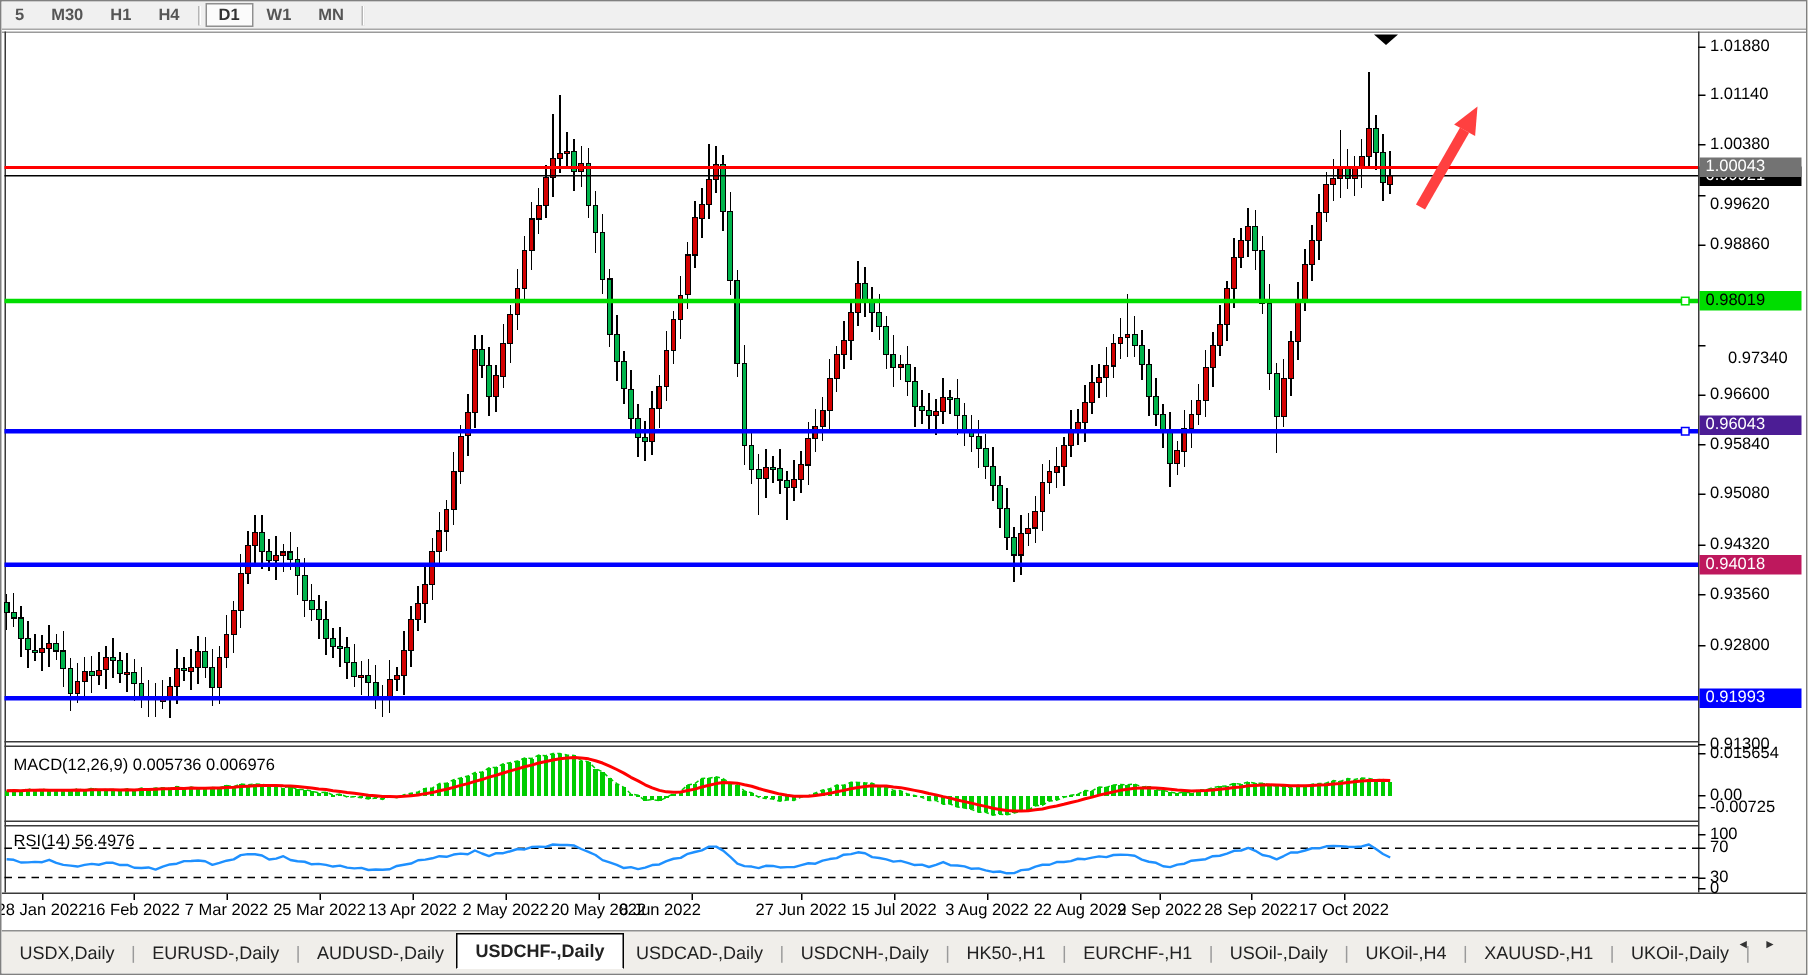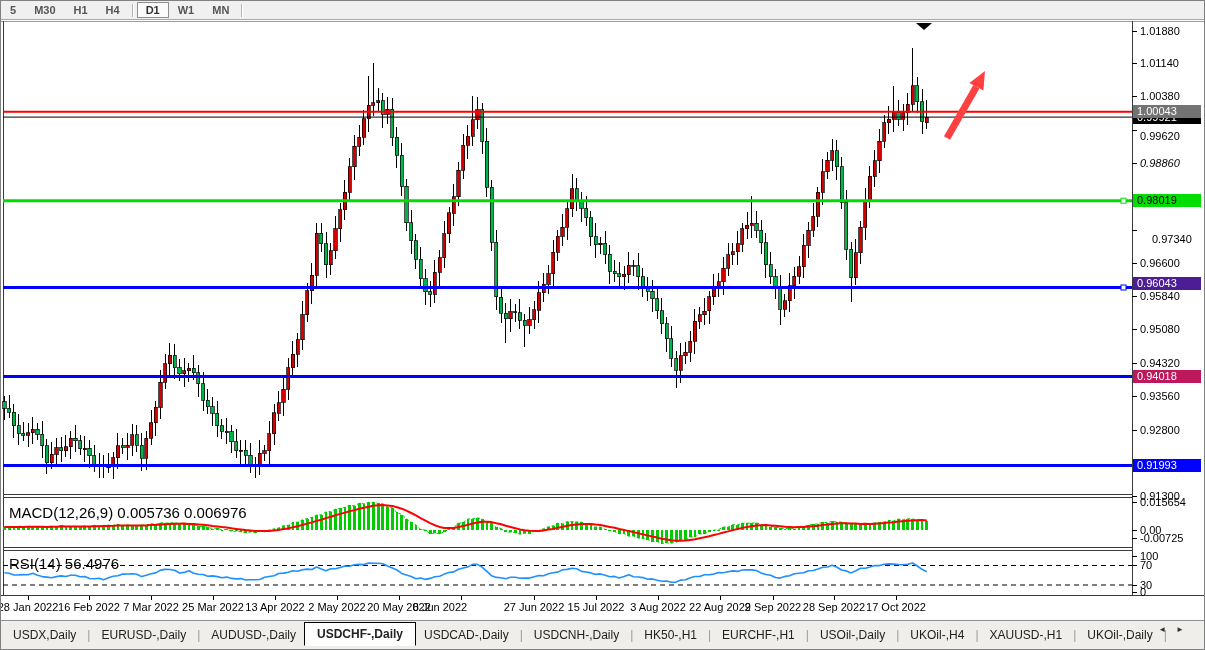--- a/index.html
+++ b/index.html
@@ -17,21 +17,21 @@
   
   #chart-title{position:absolute;left:9px;top:26px;font-size:11px;color:#000;white-space:nowrap;}
   #chart-title .tri{font-size:8px;margin-right:5px;position:relative;top:-1px;}
   #chart-title .ohlc{margin-left:7px;}
   
   .ptick,.itick{position:absolute;left:1139px;font-size:11px;color:#000;white-space:nowrap;}
   .tickdash{position:absolute;left:1131px;width:5px;height:1px;background:#000;}
   .badge{position:absolute;left:1132px;width:64px;height:13px;line-height:13px;
     font-size:11px;padding-left:4px;white-space:nowrap;}
   
-  .pane-label{position:absolute;left:8px;font-size:15px;color:#000;white-space:nowrap;}
+  .pane-label{position:absolute;left:8px;font-size:11px;color:#000;white-space:nowrap;}
   
   .dlabel{position:absolute;top:600px;width:90px;margin-left:-45px;text-align:center;
     font-size:11px;color:#000;white-space:nowrap;}
   .dtick{position:absolute;top:595px;width:1px;height:4px;background:#000;}
   
   #tab-bar{position:absolute;left:0;top:619px;width:1205px;height:29px;background:#f0eeea;
     border-top:1px solid #8f8f8f;display:flex;align-items:center;padding-left:10px;
     box-sizing:border-box;}
   .tab{font-size:12px;color:#222;padding:3px 2px;white-space:nowrap;cursor:default;}
   .tab.active{background:#fff;border:1px solid #000;border-bottom:1px solid #fff;
@@ -685,21 +685,21 @@
   <div id="price-axis">
       <div class="tickdash" style="top:29.5px;"></div>
       <div class="ptick" style="top:23.5px;">1.01880</div>
       <div class="tickdash" style="top:62.0px;"></div>
       <div class="ptick" style="top:56.0px;">1.01140</div>
       <div class="tickdash" style="top:95.4px;"></div>
       <div class="ptick" style="top:89.4px;">1.00380</div>
       <div class="tickdash" style="top:128.8px;"></div>
       <div class="ptick" style="top:129px;">0.99620</div>
       <div class="tickdash" style="top:162.2px;"></div>
-      <div class="ptick" style="top:156.2px;font-style:italic;">0.98860</div>
+      <div class="ptick" style="top:156.2px;">0.98860</div>
       <div class="tickdash" style="top:229.0px;"></div>
       <div class="ptick" style="top:232px;margin-left:12px;">0.97340</div>
       <div class="tickdash" style="top:261.6px;"></div>
       <div class="ptick" style="top:255.6px;">0.96600</div>
       <div class="tickdash" style="top:295.0px;"></div>
       <div class="ptick" style="top:289.0px;">0.95840</div>
       <div class="tickdash" style="top:328.4px;"></div>
       <div class="ptick" style="top:322.4px;">0.95080</div>
       <div class="tickdash" style="top:361.8px;"></div>
       <div class="ptick" style="top:355.8px;">0.94320</div>

